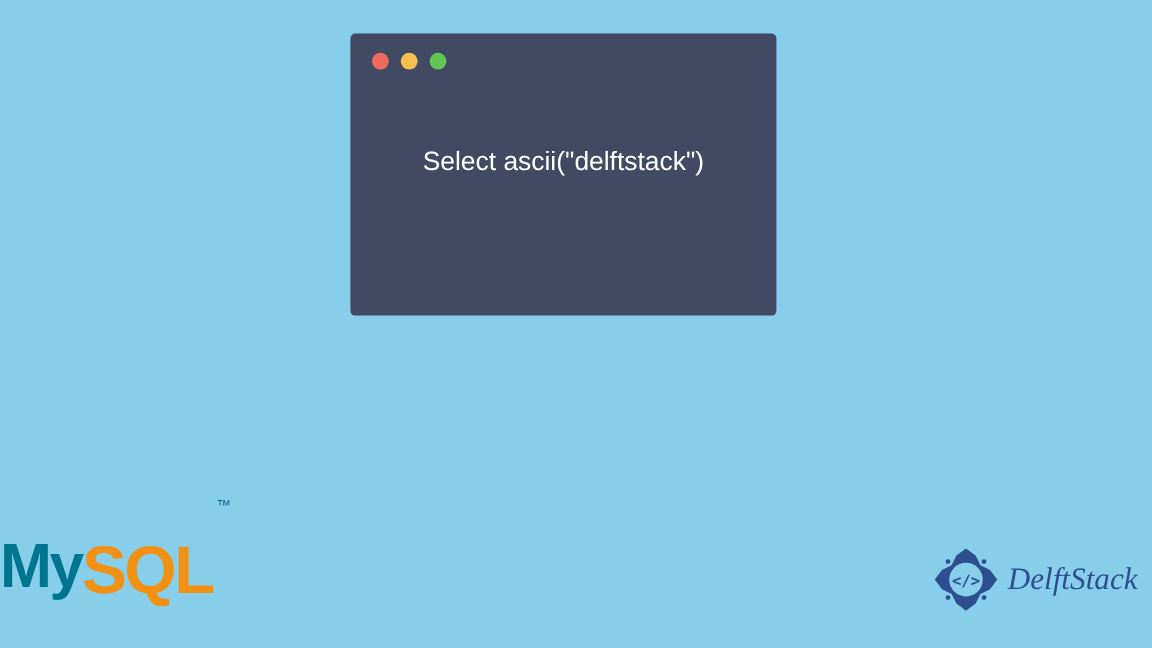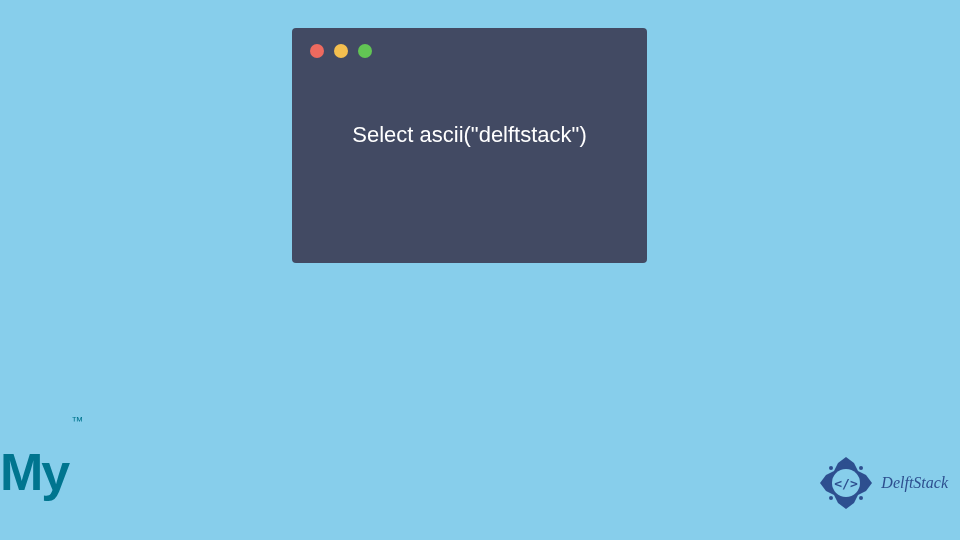--- a/index.html
+++ b/index.html
@@ -83,40 +83,41 @@
       align-items: center;
       gap: 6px;
     }
     .delftstack-icon {
       width: 58px;
       height: 58px;
       position: relative;
     }
     .delftstack-text {
       color: #2d4f8f;
-      font-size: 16px;
+      font-size: 26px;
       font-weight: 500;
       font-style: italic;
       font-family: Georgia, serif;
     }
   </style>
 </head>
 <body>
 
 <div class="code-window">
   <div class="window-controls">
     <div class="dot dot-red"></div>
     <div class="dot dot-yellow"></div>
     <div class="dot dot-green"></div>
   </div>
   <div class="code-content">Select ascii("delftstack")</div>
 </div>
 
 <div class="mysql-logo">
   <span class="mysql-my">My</span>
+    <span class="mysql-sql">SQL</span>
     <span class="mysql-tm">™</span>
 </div>
 
 <div class="delftstack-logo">
   <div class="delftstack-icon">
     <svg width="58" height="58" viewBox="0 0 58 58">
       <g transform="translate(29,29)">
         <path d="M0,-26 L8,-20 L12,-12 L20,-8 L26,0 L20,8 L12,12 L8,20 L0,26 L-8,20 L-12,12 L-20,8 L-26,0 L-20,-8 L-12,-12 L-8,-20 Z" fill="#2d4f8f"></path>
         <circle cx="0" cy="0" r="14" fill="#87ceeb"></circle>
         <text x="0" y="5" text-anchor="middle" font-size="13" font-weight="bold" fill="#2d4f8f" font-family="monospace">&lt;/&gt;</text>

